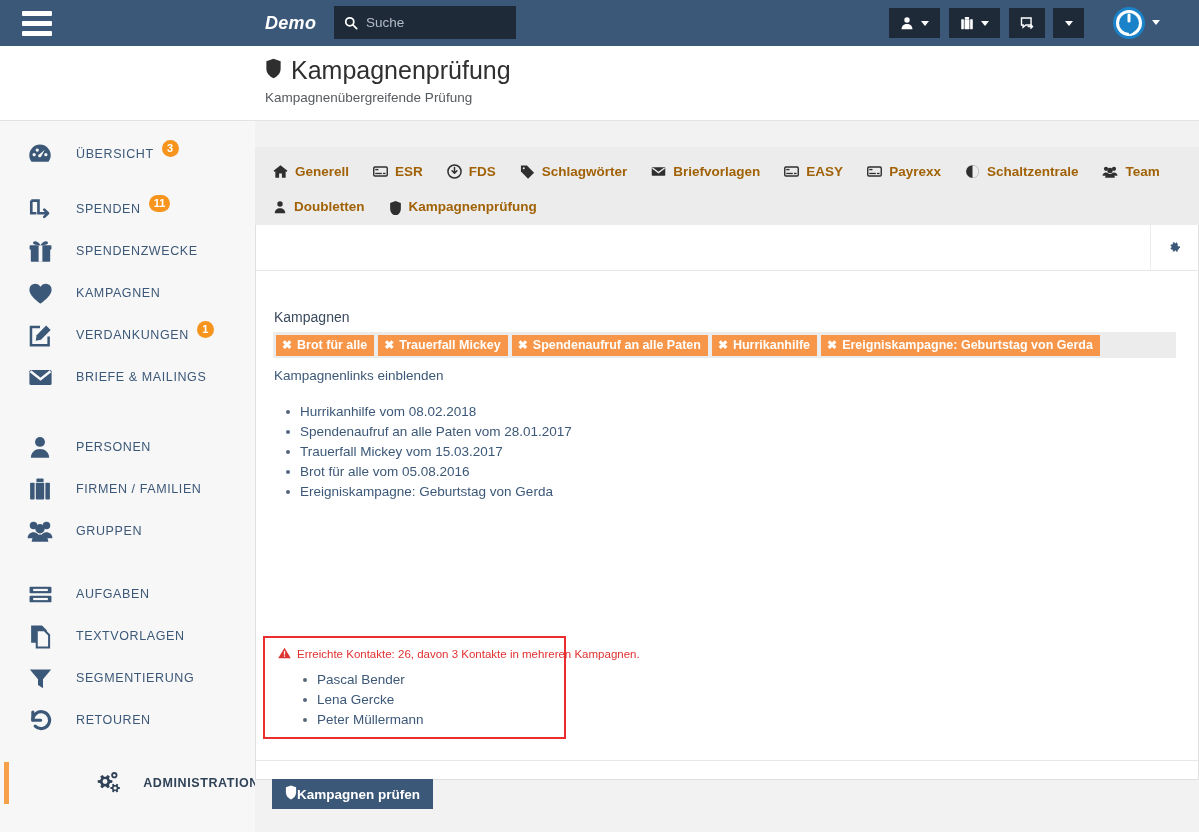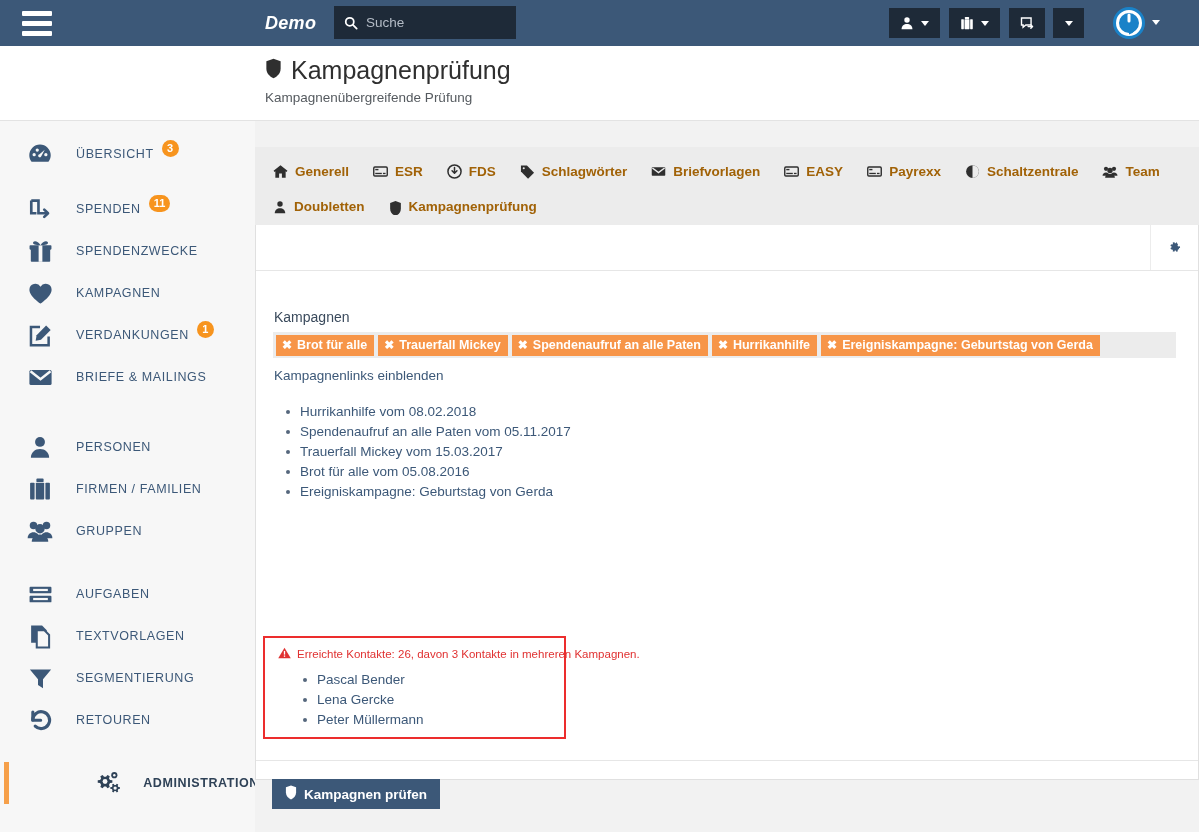--- a/index.html
+++ b/index.html
@@ -161,21 +161,21 @@
     display: flex; align-items: center; gap: 6px;
     font-size: 11.5px; color: #e03131; white-space: nowrap;
   }
   #warn-list { left: 30px; top: 32px; }
 
   #panel-sep { position: absolute; left: 0; top: 488px; width: 942px; height: 1px; background: #e6e6e6; }
 
   #btn-pruefen {
     position: absolute; left: 16px; top: 507px; height: 30px;
     background: #3c5878; color: #ffffff; font-size: 13.5px; font-weight: bold;
-    display: inline-flex; align-items: center; gap: 7px;
+    display: inline-flex; align-items: center; 
     padding: 0 13px; cursor: pointer; border: none; white-space: nowrap;
     font-family: "Liberation Sans", sans-serif;
   }
 </style>
 </head>
 <body>
 
 <div id="topbar">
   <div id="hamburger">
     <i></i>
@@ -554,21 +554,21 @@
           </span>
           <span class="tag">
             <span class="x">✖</span>
             <span>Ereigniskampagne: Geburtstag von Gerda</span>
           </span>
         </div>
       <div class="link-einblenden">Kampagnenlinks einblenden</div>
 
       <ul class="bullets" id="campaign-list">
           <li>Hurrikanhilfe vom 08.02.2018</li>
-          <li>Spendenaufruf an alle Paten vom 05.11.2017</li>
+          <li>Spendenaufruf an alle Paten vom 28.01.2017</li>
           <li>Trauerfall Mickey vom 15.03.2017</li>
           <li>Brot für alle vom 05.08.2016</li>
           <li>Ereigniskampagne: Geburtstag von Gerda</li>
         </ul>
 
       <div id="warnbox">
         <div id="warn-head">
           <span>
             <svg viewBox="0 0 16 14" width="13" height="12" fill="#e03131">
                 <path d="M8 0.4 0.3 13.6h15.4z"></path>

